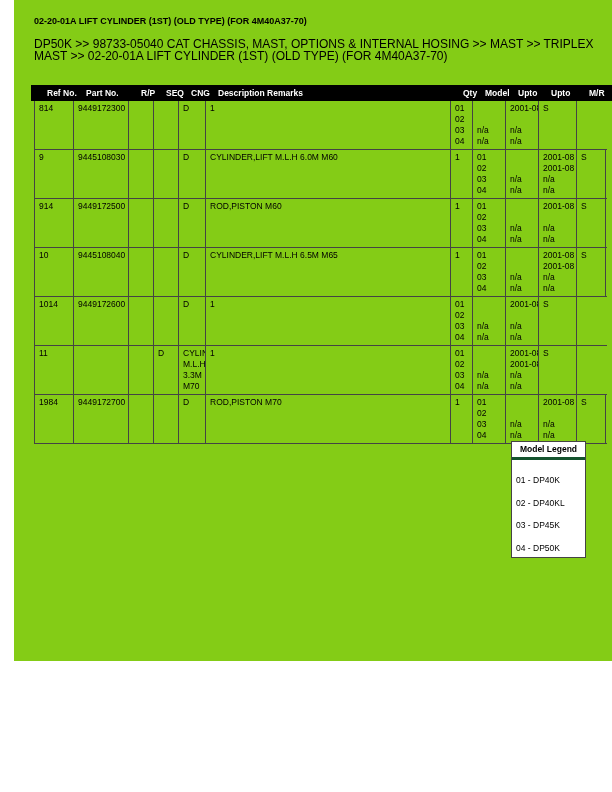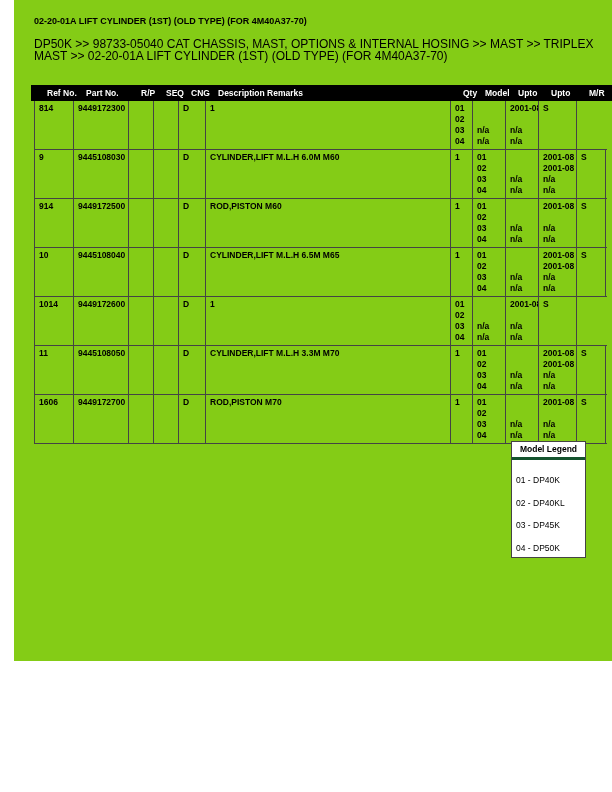--- a/index.html
+++ b/index.html
@@ -34,21 +34,20 @@
 
   .tbody {
     position:absolute; left:20px; top:101px; width:573px;
     border-left:1px solid #444;
   }
   .trow {
     display:grid;
     grid-template-columns:39px 55px 25px 25px 27px 245px 22px 33px 33px 38px 29px;
     border-bottom:1px solid #444;
     min-height:48px;
-    font-weight:bold;
   }
   .cell {
     border-right:1px solid #444;
     padding:2px 2px 2px 4px;
     font-size:8.5px; line-height:11px;
     overflow:hidden;
   }
   .ln { height:11px; white-space:nowrap; }
 
   .legend {
@@ -221,21 +220,20 @@
         <div class="cell">
           <div class="ln">2001-08</div>
           <div class="ln">&nbsp;</div>
           <div class="ln">n/a</div>
           <div class="ln">n/a</div>
         </div>
         <div class="cell">S</div>
       </div>
       <div class="trow">
         <div class="cell">11</div>
-        <div class="cell">9445108050</div>
         <div class="cell">&nbsp;</div>
         <div class="cell">&nbsp;</div>
         <div class="cell">D</div>
         <div class="cell">CYLINDER,LIFT M.L.H 3.3M M70</div>
         <div class="cell">1</div>
         <div class="cell">
           <div class="ln">01</div>
           <div class="ln">02</div>
           <div class="ln">03</div>
           <div class="ln">04</div>
@@ -248,21 +246,21 @@
         </div>
         <div class="cell">
           <div class="ln">2001-08</div>
           <div class="ln">2001-08</div>
           <div class="ln">n/a</div>
           <div class="ln">n/a</div>
         </div>
         <div class="cell">S</div>
       </div>
       <div class="trow">
-        <div class="cell">1606</div>
+        <div class="cell">1984</div>
         <div class="cell">9449172700</div>
         <div class="cell">&nbsp;</div>
         <div class="cell">&nbsp;</div>
         <div class="cell">D</div>
         <div class="cell">ROD,PISTON M70</div>
         <div class="cell">1</div>
         <div class="cell">
           <div class="ln">01</div>
           <div class="ln">02</div>
           <div class="ln">03</div>

